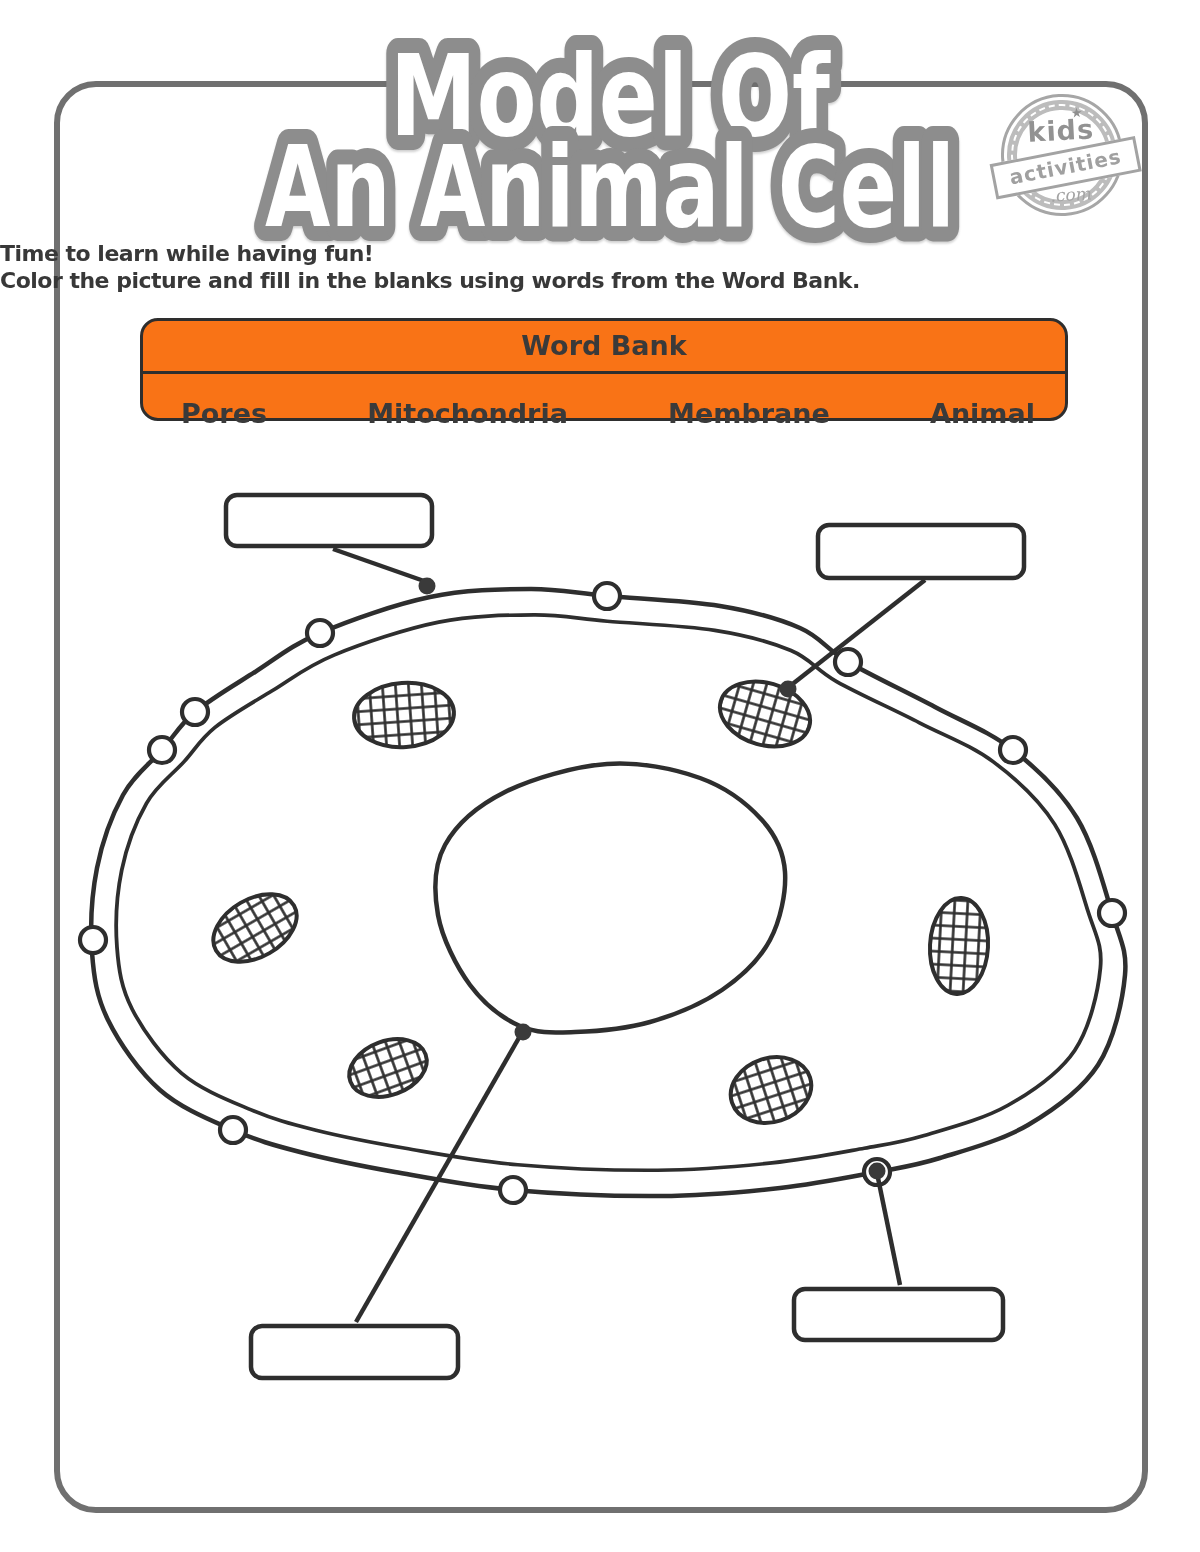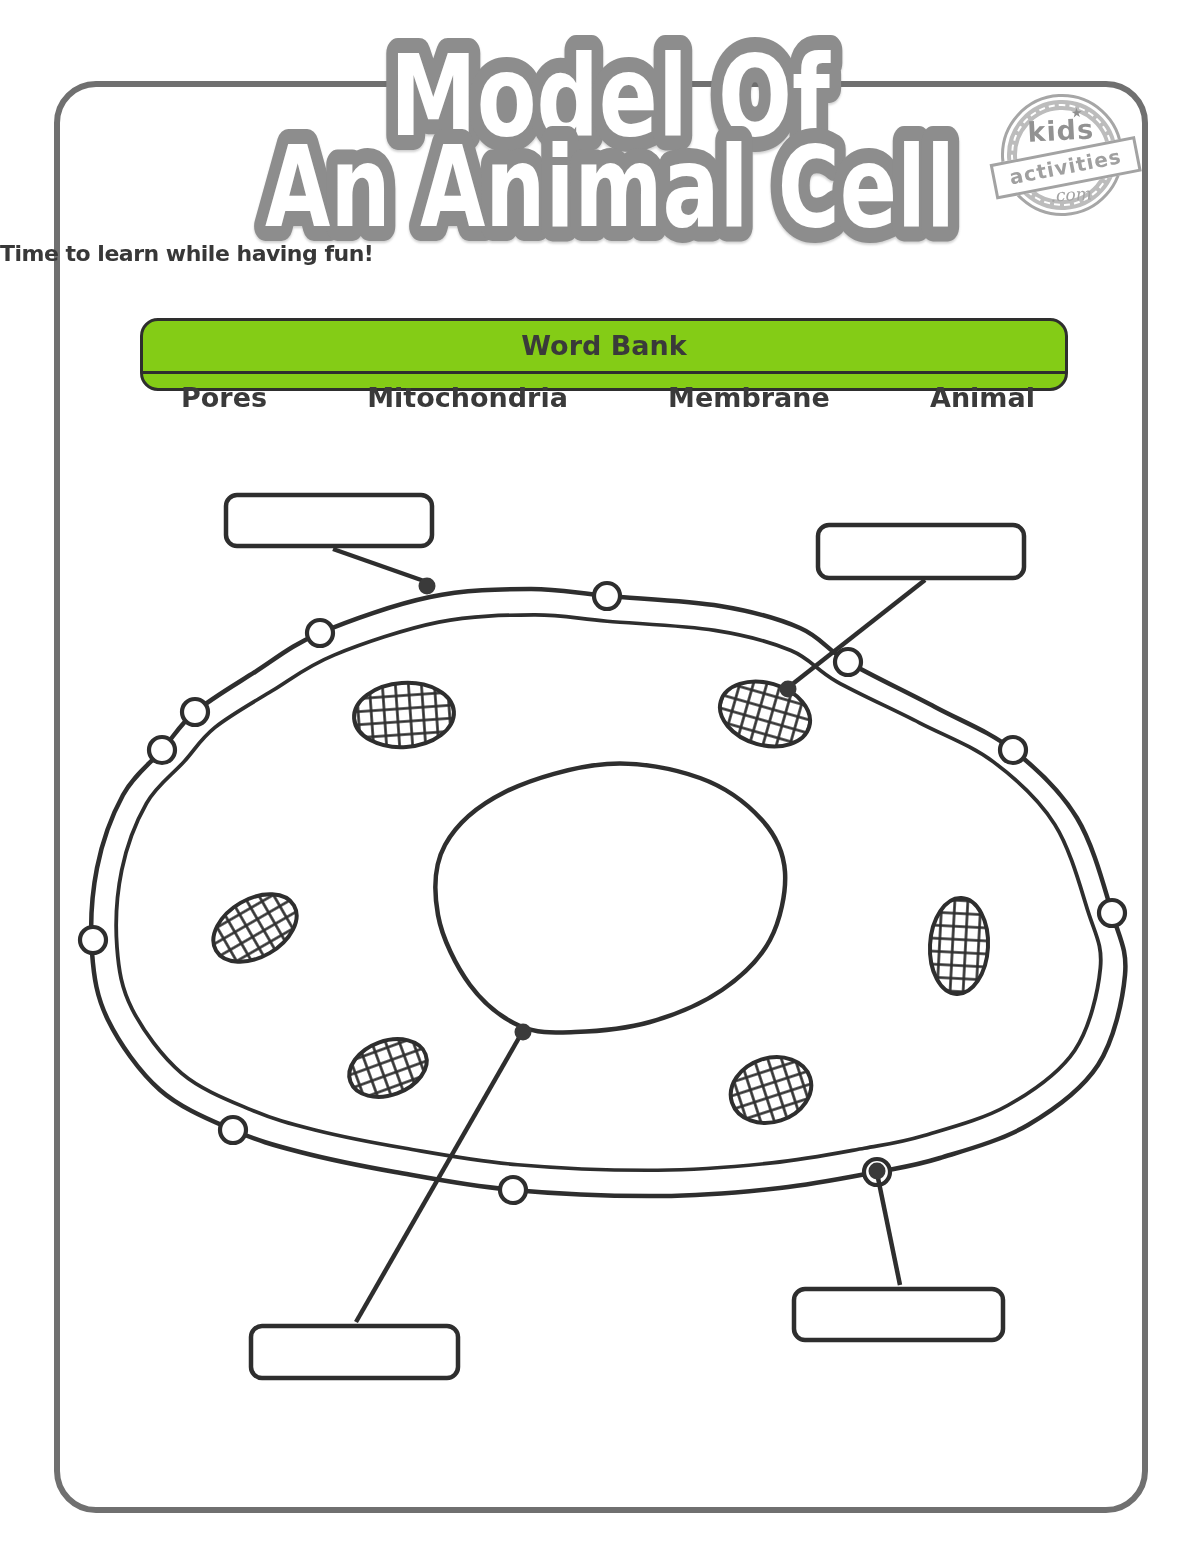--- a/index.html
+++ b/index.html
@@ -25,26 +25,26 @@
   .logo .banner{position:absolute;left:-9px;top:57px;width:142px;height:30px;background:#fff;
                 border:3px solid #a3a3a3;transform:rotate(-8deg);text-align:center;
                 line-height:28px;font-weight:700;font-size:20px;color:#a0a0a0;letter-spacing:1px;}
   .logo .com{position:absolute;top:92px;left:0;width:100%;text-align:center;
              font-family:"DejaVu Serif",serif;font-style:italic;font-size:17px;color:#a3a3a3;
              padding-left:14px;box-sizing:border-box;}
   
   .instructions{position:absolute;left:0;top:240px;width:1200px;
                 color:#383838;font-weight:700;font-size:22px;letter-spacing:-0.5px;line-height:27px;}
   
-  .wordbank{position:absolute;left:140px;top:318px;width:928px;height:73px;box-sizing:border-box;
-            border:3px solid #2e2e2e;border-radius:18px;background:#84cc16;}
+  .wordbank{position:absolute;left:140px;top:318px;width:928px;height:103px;box-sizing:border-box;
+            border:3px solid #2e2e2e;border-radius:18px;background:#f97316;}
   .wordbank .wb-header{height:50px;line-height:50px;text-align:center;font-weight:700;
                        font-size:27px;color:#3a3a3a;border-bottom:3px solid #2e2e2e;}
   .wordbank .wb-words{display:flex;justify-content:space-between;align-items:center;height:47px;
-                      padding:0 30px 0 38px;font-weight:700;font-size:27px;color:#3a3a3a;}
+                      padding:16px 30px 0 38px;font-weight:700;font-size:27px;color:#3a3a3a;}
   
   .cell-svg{position:absolute;left:0;top:0;width:1200px;height:1552px;}
 </style>
 </head>
 <body>
 
 <div class="page">
 
   <div class="frame"></div>
 
@@ -58,20 +58,21 @@
     <div class="band"></div>
     <div class="dash"></div>
     <div class="kids">kids</div>
     <div class="star">★</div>
     <div class="banner">activities</div>
     <div class="com">.com</div>
   </div>
 
   <div class="instructions">
     <div>Time to learn while having fun!</div>
+    <div>Color the picture and fill in the blanks using words from the Word Bank.</div>
   </div>
 
   <div class="wordbank">
     <div class="wb-header">Word Bank</div>
     <div class="wb-words">
       <span>Pores</span>
       <span>Mitochondria</span>
       <span>Membrane</span>
       <span>Animal</span>
     </div>

